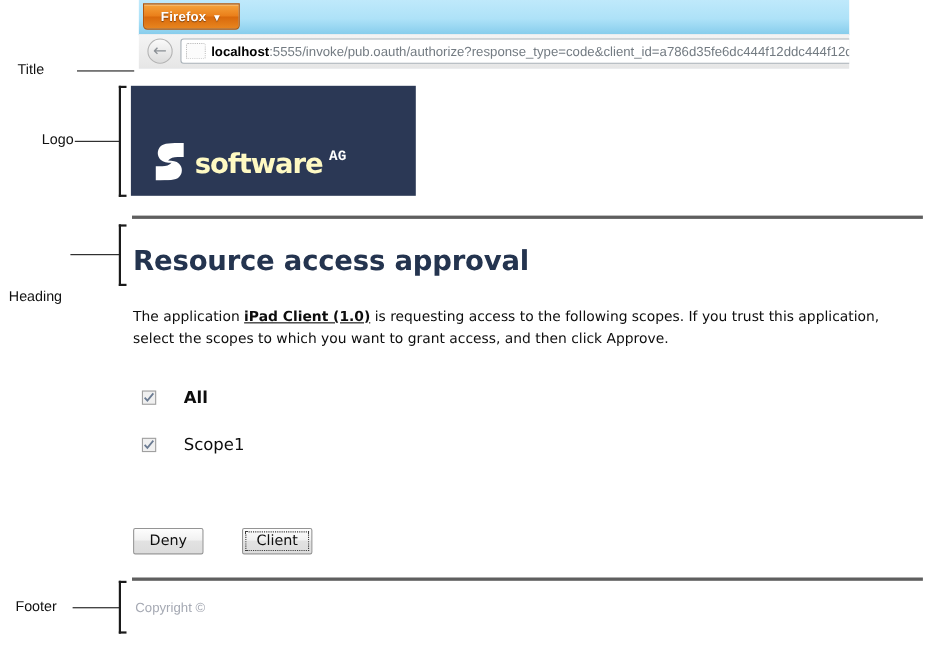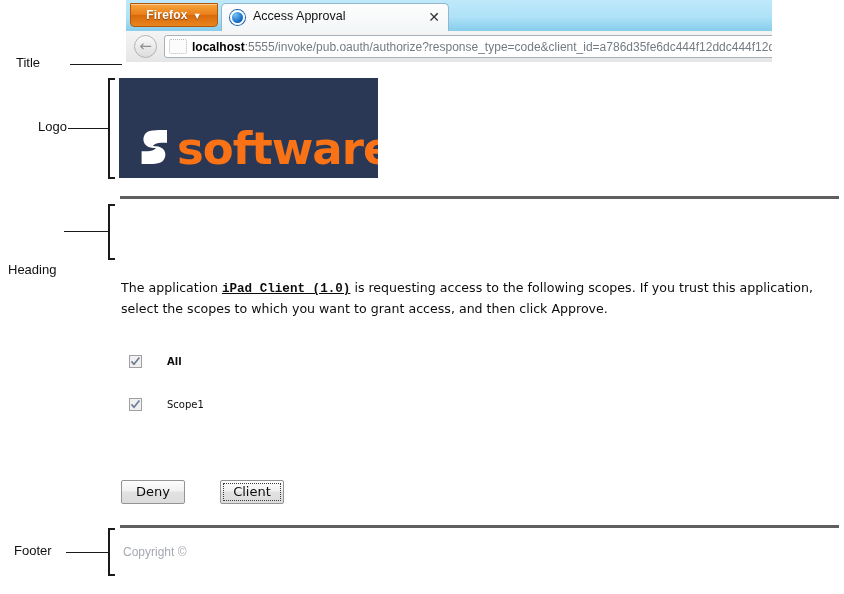--- a/index.html
+++ b/index.html
@@ -194,23 +194,23 @@
     display: flex;
     align-items: flex-end;
   }
   .logo-mark {
     width: 27px; height: 34px;
     margin-right: 9px;
     margin-bottom: 2px;
   }
   .logo-word {
     font-family: "DejaVu Sans", sans-serif;
-    font-size: 45px;
+    font-size: 25px;
     font-weight: bold;
-    color: #f97316;
+    color: #fef9c3;
     letter-spacing: -1px;
     line-height: 34px;
   }
   .logo-ag {
     font-family: Liberation Mono, monospace;
     font-size: 13px;
     font-weight: bold;
     color: #ffffff;
     margin-left: 6px;
     margin-bottom: 17px;
@@ -244,21 +244,20 @@
     top: 208px;
     width: 714px;
     font-family: "DejaVu Sans", sans-serif;
     font-size: 12.6px;
     color: #0d0d0d;
     line-height: 20px;
   }
   .paragraph .client {
     text-decoration: underline;
     font-weight: bold;
-    font-family: Liberation Mono, monospace;
   }
 
   .scopes {
     position: absolute;
     left: 10px;
     top: 283px;
     width: 300px;
   }
   .scope-row {
     position: relative;
@@ -272,21 +271,21 @@
     width: 13px; height: 13px;
     background: #f0f0f0;
     border: 1px solid #a0a0a0;
     box-sizing: border-box;
   }
   .cb svg { display: block; }
   .scope-label {
     position: absolute;
     left: 38px; top: 0;
     font-family: "DejaVu Sans", sans-serif;
-    font-size: 10px;
+    font-size: 15px;
     color: #0d0d0d;
     line-height: 17px;
   }
   .scope-label.bold { font-weight: bold; }
 
   .buttons {
     position: absolute;
     left: 2px;
     top: 410px;
   }
@@ -344,25 +343,20 @@
 <div class="bracket" style="left:108px; top:528px; height:48px;"></div>
 
 <div id="browser-chrome">
 
   <div class="tabstrip">
 
     <div class="ffbutton">
       <span>Firefox</span><span class="caret">▼</span>
     </div>
 
-    <div class="tab">
-      <span class="favicon"></span>
-      <span class="tab-title">Access Approval</span>
-      <span class="tab-close">✕</span>
-    </div>
 
     <div class="newtab-spacer"></div>
   </div>
 
   <div class="navbar">
     <div class="backbtn">←</div>
     <div class="urlbar">
       <span class="sitebox"></span>
       <span class="urltext"><span class="host">localhost</span><span>:5555/invoke/pub.oauth/authorize?response_type=code&amp;client_id=a786d35fe6dc444f12ddc444f12d1940&amp;scope=Scope1 Scop</span></span>
     </div>
@@ -380,20 +374,21 @@
                                  C19.4 16.5 15.8 16.1 11.8 16 C13.8 13.8 16.8 12.8 20.4 12.8
                                  L26 12.8 Z"></path>
       </svg>
       <span class="logo-word">software</span>
       <span class="logo-ag">AG</span>
     </div>
   </div>
 
   <div class="rule" id="rule-top"></div>
 
+  <div class="heading">Resource access approval</div>
 
   <div class="paragraph"><span>The application </span><span class="client">iPad Client (1.0)</span><span> is requesting access to the following scopes. If you trust this application, select the scopes to which you want to grant access, and then click Approve.</span></div>
 
   <div class="scopes">
 
     <div class="scope-row first">
       <span class="cb">
         <svg width="11" height="11" viewBox="0 0 11 11">
           <path d="M1.5 5.4 L4 8.2 L9.4 1.6" fill="none" stroke="#6b7b92" stroke-width="1.6"></path>
         </svg>

